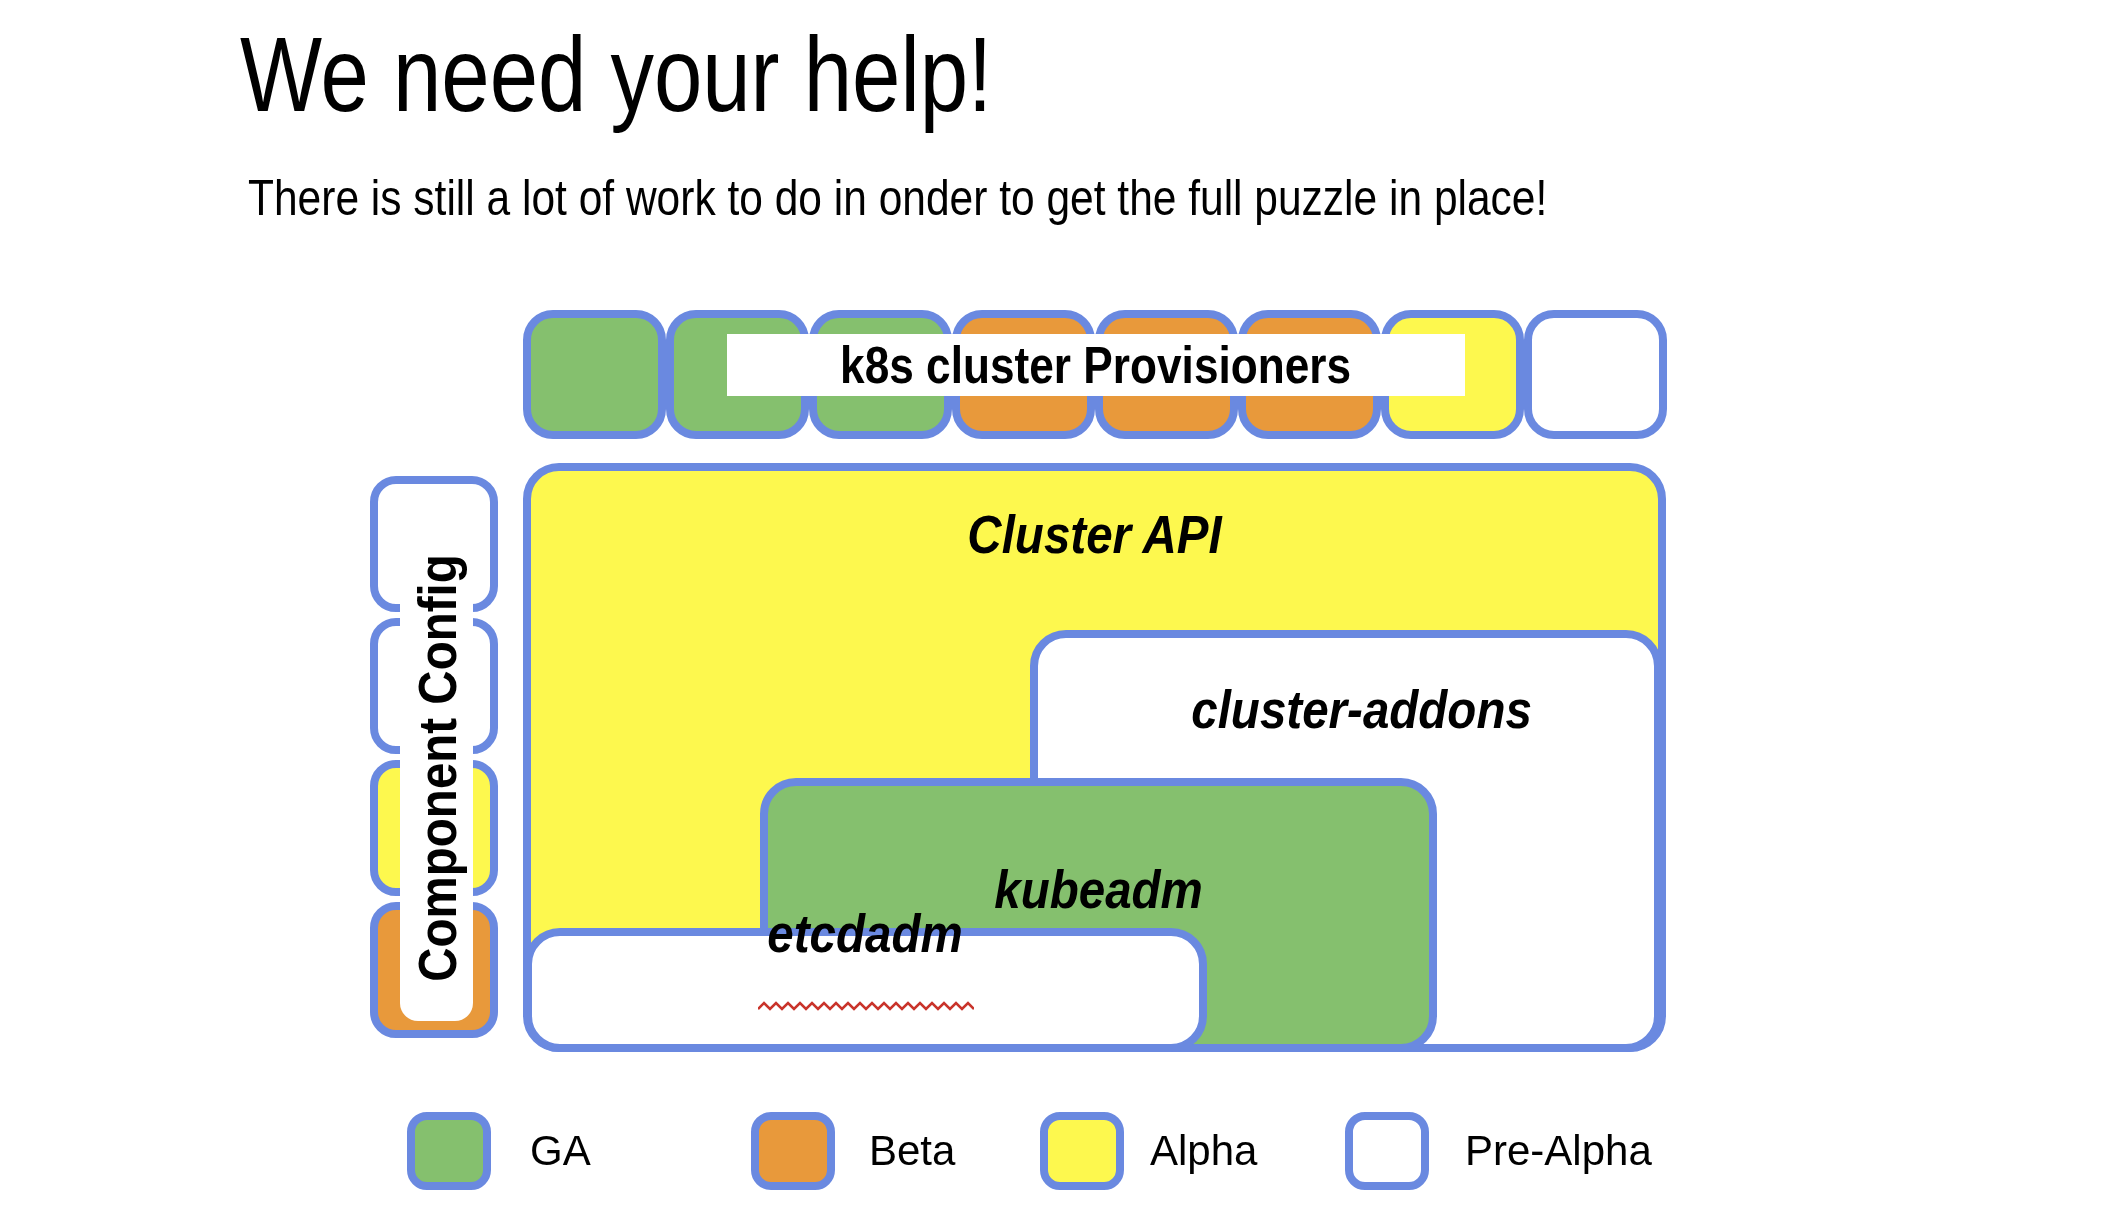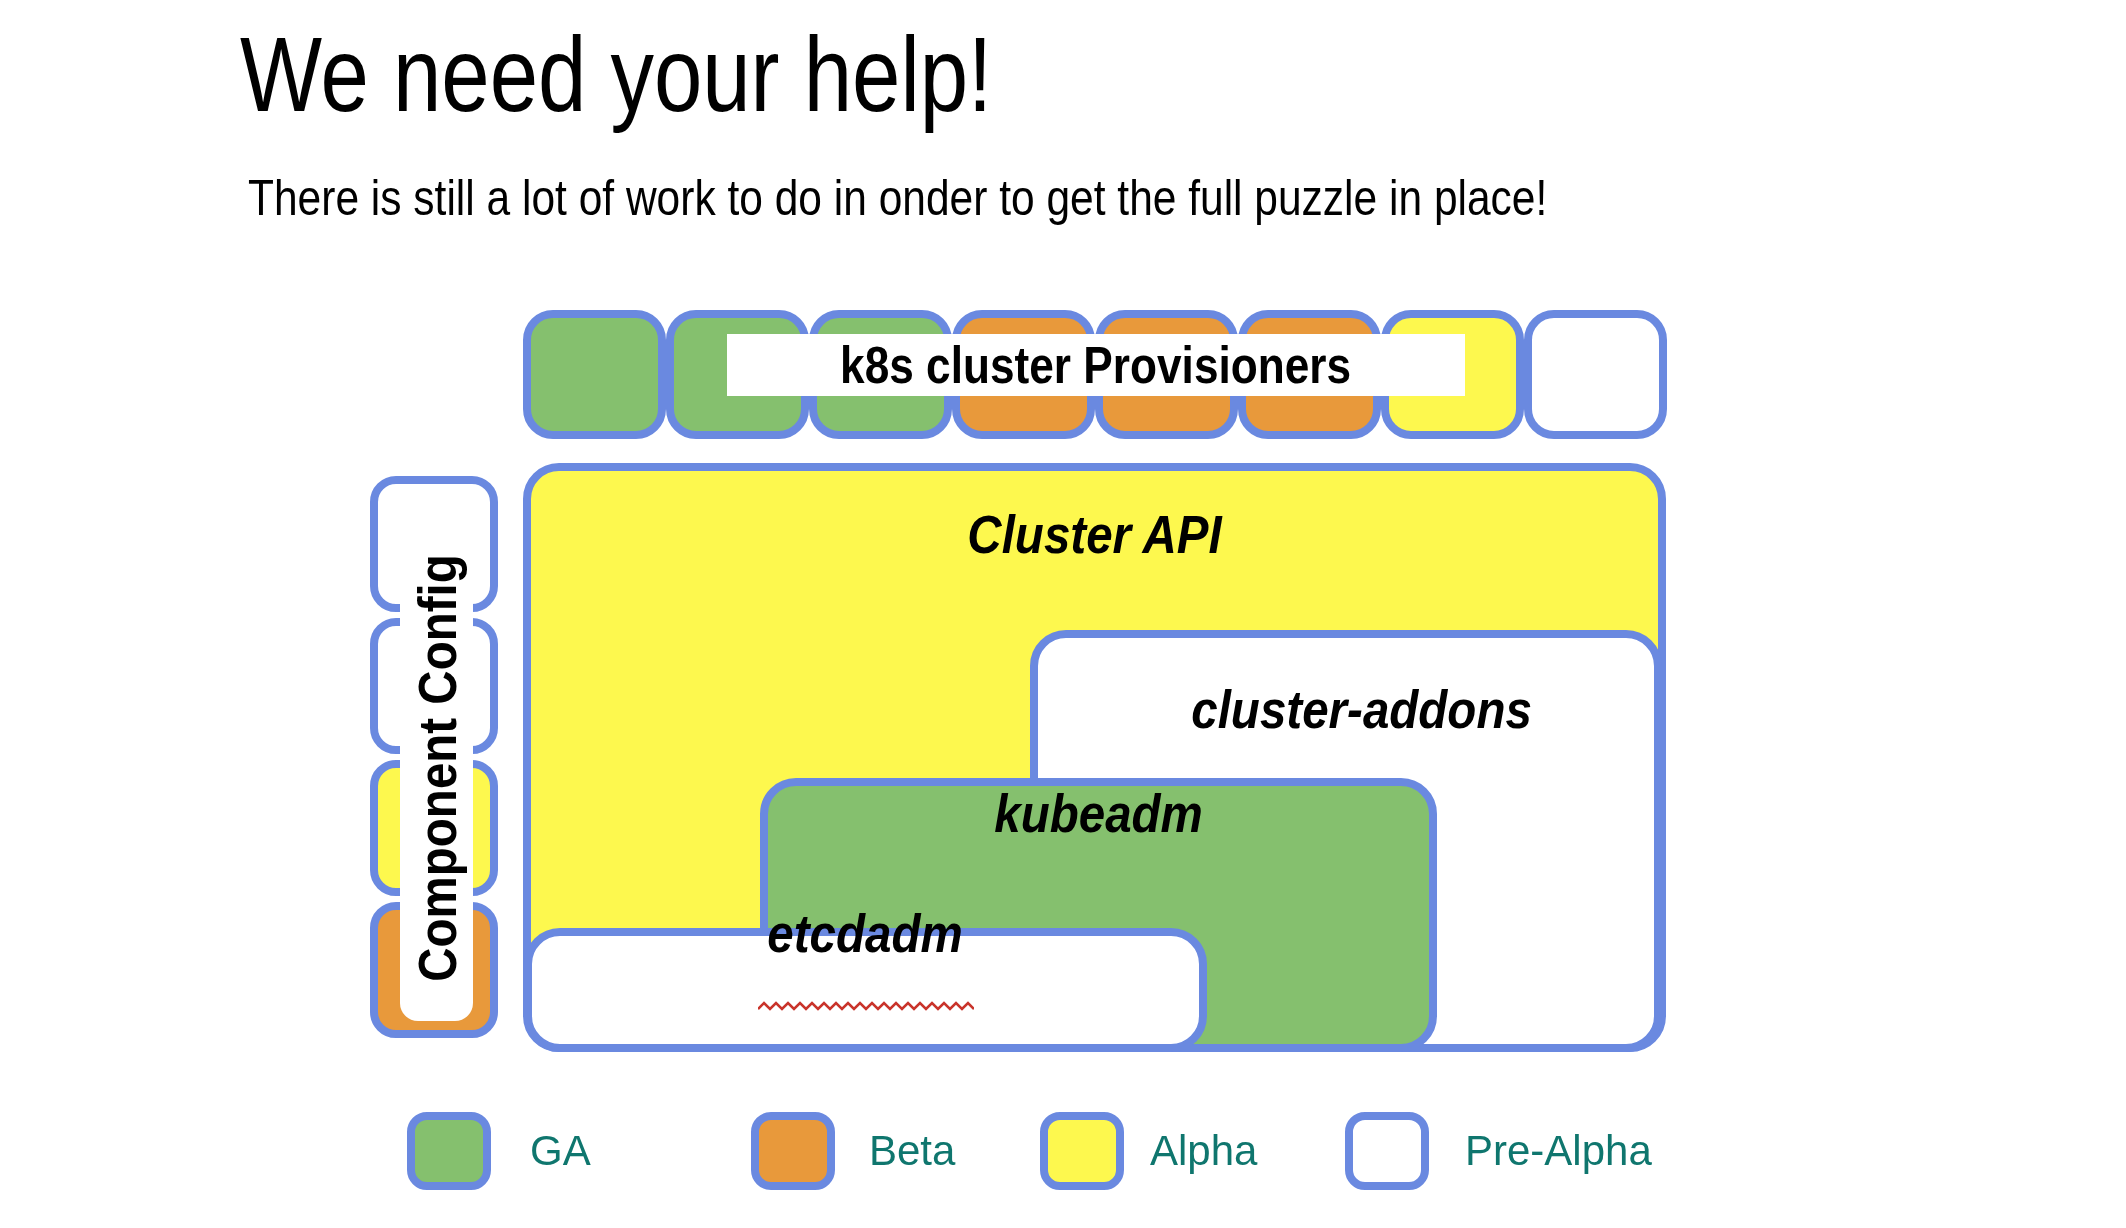--- a/index.html
+++ b/index.html
@@ -47,21 +47,21 @@
     box-sizing:border-box;
     width:84px;height:78px;
     border:8px solid #6A89E0;
     border-radius:20px;
     top:1112px;
   }
   .legend-label{
     position:absolute;
     top:1112px;height:78px;
     display:flex;align-items:center;
-    font-size:42px;color:#0f766e;
+    font-size:42px;color:#000000;
   }
 </style>
 </head>
 <body>
 
 <div id="slide">
 
   <div class="abs" style="left:240px;top:14px;font-size:106px;line-height:1.15;">
     <span class="cond">We need your help!</span>
   </div>
@@ -95,21 +95,21 @@
   <div class="boxlabel" style="left:523px;top:505px;width:1143px;z-index:5;">
     <span>Cluster API</span>
   </div>
 
   <div class="bigbox" style="left: 1030px; top: 630px; width: 632px; height: 422px; z-index: 2; background-color: rgb(255, 255, 255);"></div>
   <div class="boxlabel" style="left:1030px;top:680px;width:632px;z-index:5;margin-left:16px;">
     <span>cluster-addons</span>
   </div>
 
   <div class="bigbox" style="left: 760px; top: 778px; width: 677px; height: 274px; z-index: 3; background-color: rgb(133, 192, 110);"></div>
-  <div class="boxlabel" style="left:760px;top:784px;width:677px;z-index:5;">
+  <div class="boxlabel" style="left:760px;top:860px;width:677px;z-index:5;">
     <span>kubeadm</span>
   </div>
 
   <div class="bigbox" style="left:524px;top:928px;width:683px;height:124px;z-index:4;background:#fff;"></div>
   <div class="boxlabel" style="left:524px;top:904px;width:683px;z-index:5;">
     <span>etcdadm</span>
   </div>
 
   <svg class="abs" style="left:758px;top:1000px;z-index:5;color:#C9342B;" width="216" height="12" viewBox="0 0 216 12">
     <path d="M0 9 L6 3 L12 9 L18 3 L24 9 L30 3 L36 9 L42 3 L48 9 L54 3 L60 9 L66 3 L72 9 L78 3 L84 9 L90 3 L96 9 L102 3 L108 9 L114 3 L120 9 L126 3 L132 9 L138 3 L144 9 L150 3 L156 9 L162 3 L168 9 L174 3 L180 9 L186 3 L192 9 L198 3 L204 9 L210 3 L216 9" fill="none" stroke="currentColor" stroke-width="2.5"></path>

